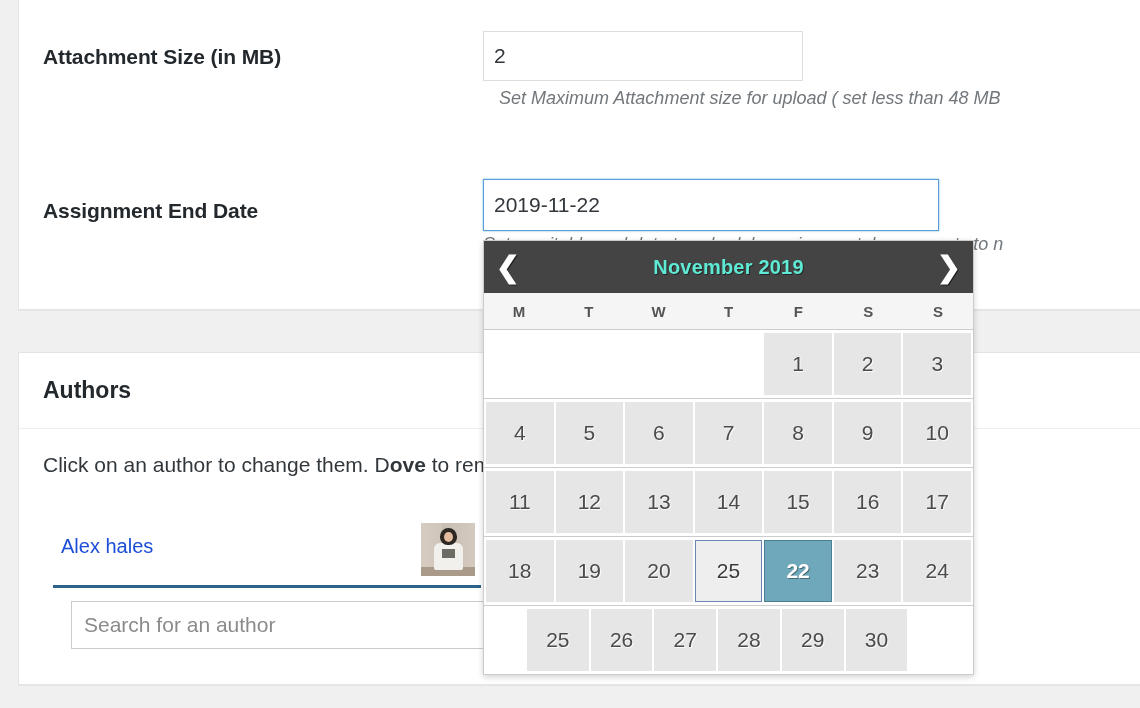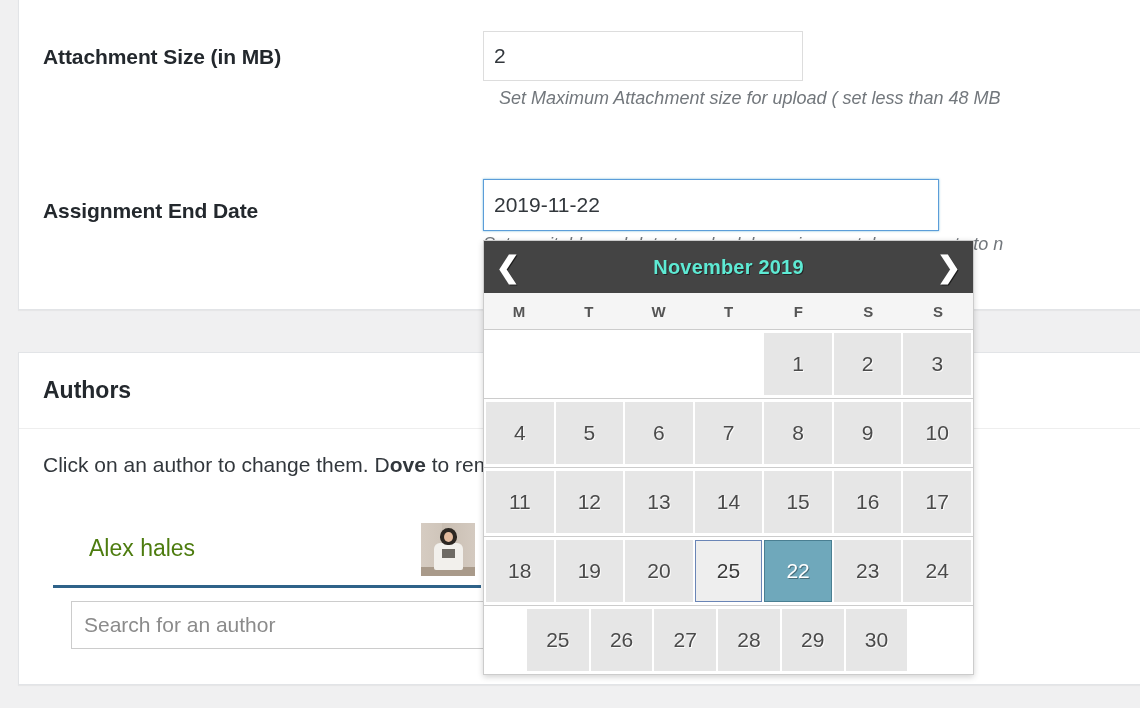--- a/index.html
+++ b/index.html
@@ -115,24 +115,24 @@
   #author-entry {
     position: absolute;
     left: 34px;
     top: 178px;
     width: 428px;
     height: 54px;
     border-bottom: 3px solid #2e6289;
   }
   #author-name-link {
     position: absolute;
-    left: 36px;
+    left: 8px;
     top: 4px;
-    font-size: 23px;
-    color: #4d7c0f;
+    font-size: 20px;
+    color: #1d4ed8;
     text-decoration: none;
     cursor: pointer;
   }
   #author-avatar {
     position: absolute;
     right: 6px;
     top: -8px;
     width: 54px;
     height: 53px;
     overflow: hidden;
@@ -273,21 +273,21 @@
   }
   .dp-cell.highlight {
     background: #eeeeee;
     border: 1px solid #6a85b6;
     color: #3a3a3a;
   }
   .dp-cell.selected {
     background: #6fa8bb;
     border: 1px solid #4a7f92;
     color: #ffffff;
-    font-weight: normal;
+    font-weight: bold;
     text-shadow: 1px 1px 0 rgba(0,0,0,.35);
   }
 </style>
 </head>
 <body>
 
 <div class="card" id="settings-card">
 
   <div class="field-row" style="top:60px;">
     <div class="field-label" style="top:14px;">Attachment Size (in MB)</div>

